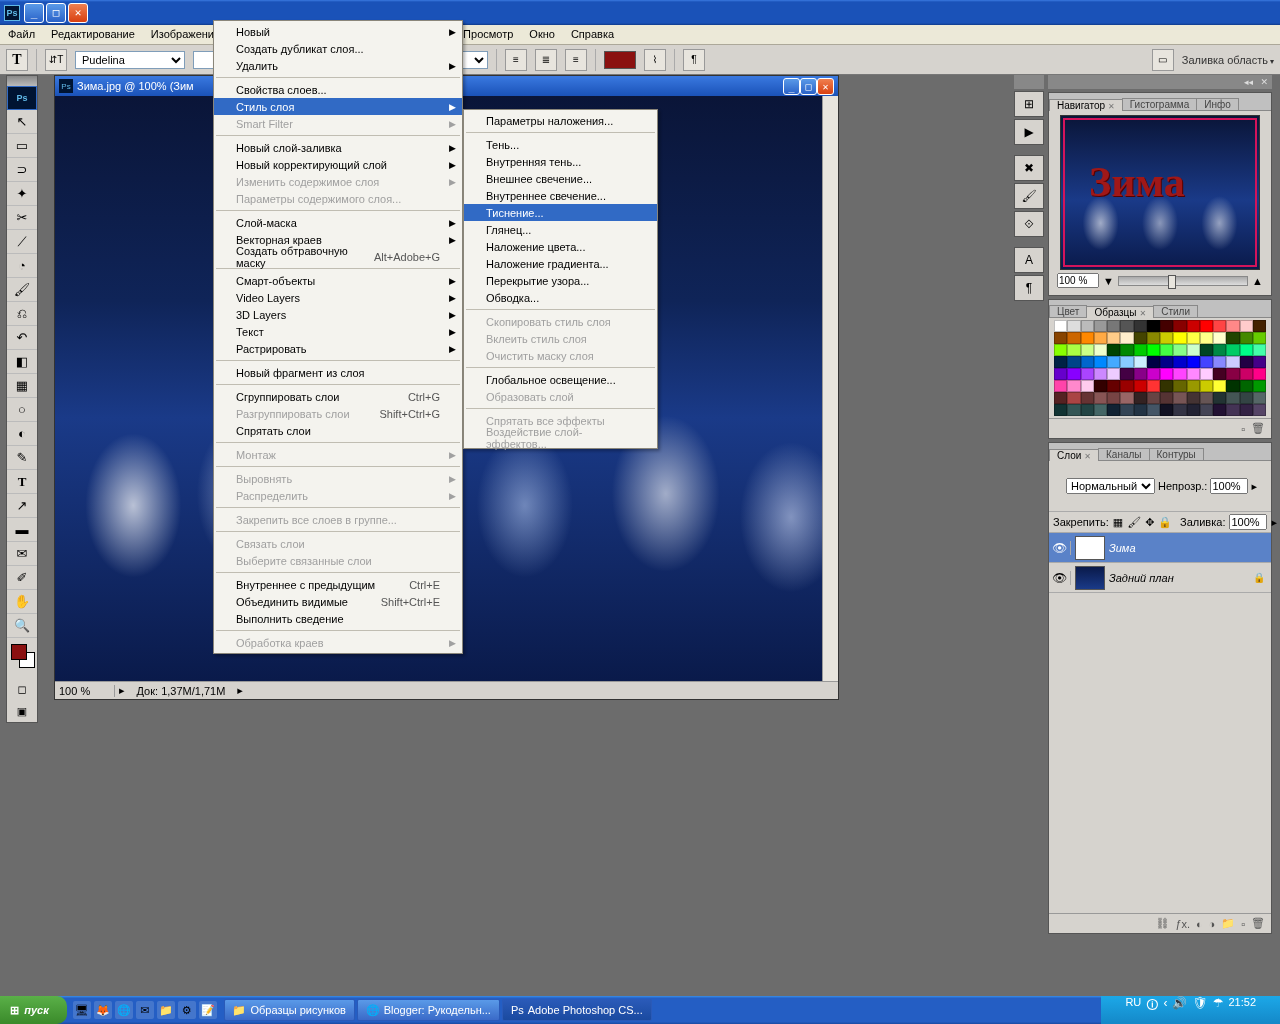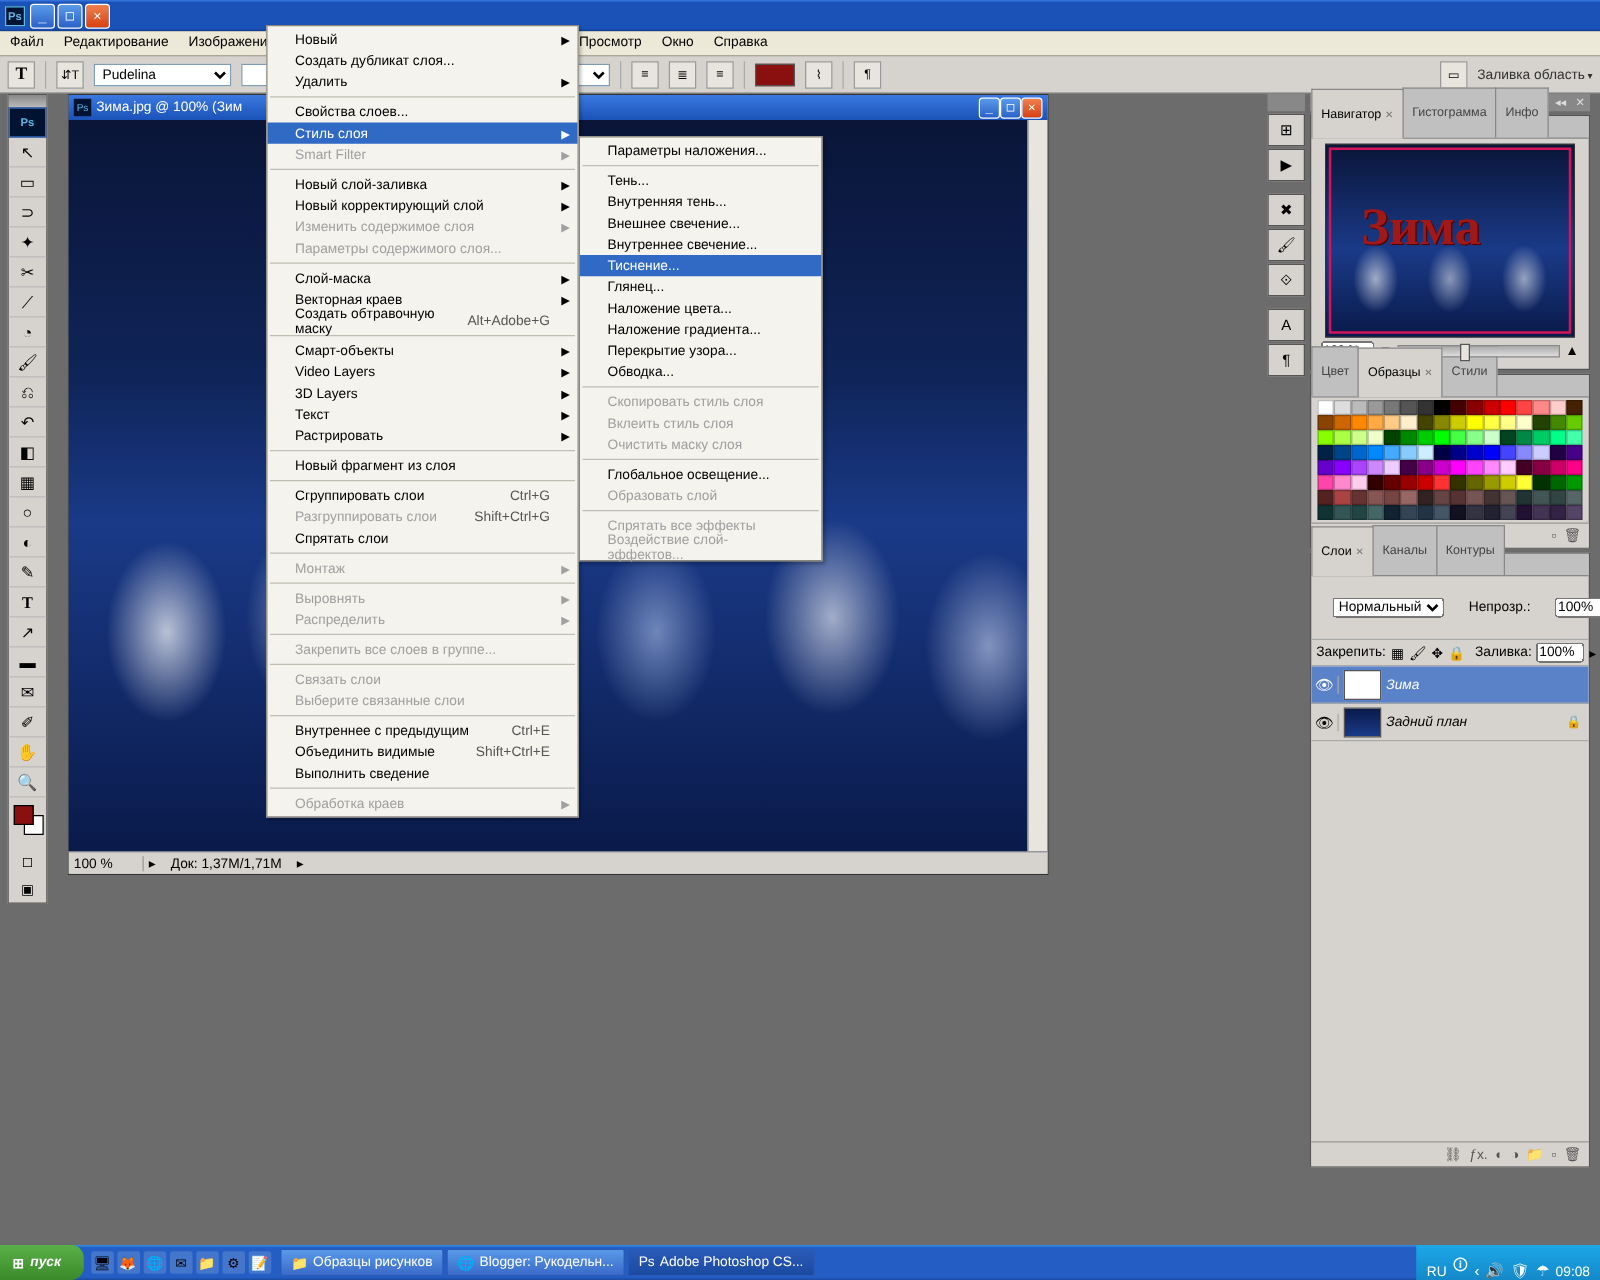--- a/index.html
+++ b/index.html
@@ -66,21 +66,21 @@
 .docwin .vscr { position:absolute; right:0; top:20px; bottom:18px; width:16px; background:#e8e5de; border-left:1px solid #999;}
 
 
 .rcol { position:absolute; right:8px; top:0; width:224px; display:flex; flex-direction:column; gap:3px; }
 .rcol-collapsed { position:absolute; right:236px; top:0; width:30px; display:flex; flex-direction:column; gap:2px; }
 .rcol-collapsed .cbtn{height:26px;background:#d6d3ce;border:1px solid #555;display:flex;align-items:center;justify-content:center;font-size:12px;}
 .rcol-collapsed .cgap{height:6px;}
 
 .panel { background:#d6d3ce; border:1px solid #555; }
 .panel .tabs { height:18px; background:#c0c0c0; display:flex; border-bottom:1px solid #888; align-items:flex-end;}
-.panel .tab { padding:14px 7px; background:#c0c0c0; border:1px solid #888; border-bottom:none; margin-right:-1px; font-size:10px; cursor:pointer; color:#444;}
+.panel .tab { padding:0 7px; background:#c0c0c0; border:1px solid #888; border-bottom:none; margin-right:-1px; font-size:10px; cursor:pointer; color:#444;}
 .panel .tab.active { background:#d6d3ce; color:#000; position:relative; top:1px;}
 .panel .tab .x{font-size:8px;margin-left:3px;color:#777;}
 .panel .body { padding:4px; }
 .panel .footer{height:20px;border-top:1px solid #999;background:#d6d3ce;display:flex;align-items:center;justify-content:flex-end;gap:6px;padding:0 6px;font-size:10px;color:#555;}
 
 
 .nav-thumb { width:200px; height:155px; margin:0 auto; background:#0a1a4a; border:1px solid #333; position:relative;}
 .nav-thumb .forest-mini{position:absolute;inset:0;background:
   radial-gradient(ellipse 30px 45px at 20% 70%, rgba(255,255,255,.6), transparent 60%),
   radial-gradient(ellipse 30px 45px at 50% 70%, rgba(255,255,255,.5), transparent 60%),
@@ -92,21 +92,21 @@
 .nav-ctrl{display:flex;align-items:center;gap:4px;padding:3px 4px;}
 .nav-ctrl input{width:42px;font-size:10px;}
 .nav-ctrl .slider{flex:1;height:10px;background:linear-gradient(#aaa,#ddd);border:1px solid #888;position:relative;}
 .nav-ctrl .slider .knob{position:absolute;left:38%;top:-2px;width:8px;height:14px;background:#e8e5de;border:1px solid #555;}
 
 
 .swatches{display:grid;grid-template-columns:repeat(16,1fr);gap:0;width:212px;margin:0 auto;}
 .swatches .sw{height:12px;border:1px solid rgba(0,0,0,.25);}
 
 
-.layers-ctrl{display:flex;align-items:center;gap:20px;padding:17px;font-size:10px;}
+.layers-ctrl{display:flex;align-items:center;gap:3px;padding:17px;font-size:10px;}
 .layers-ctrl select{flex:1;}
 .layers-lock{display:flex;align-items:center;gap:4px;padding:2px 4px;border-top:1px solid #aaa;border-bottom:1px solid #aaa;font-size:10px;}
 .layer-row{display:flex;align-items:center;height:30px;border-bottom:1px solid #aaa;}
 .layer-row.sel{background:#5a82c8;color:#fff;}
 .layer-row .eye{width:22px;text-align:center;border-right:1px solid #aaa;font-size:12px;}
 .layer-row .thumb{width:30px;height:24px;margin:0 4px;border:1px solid #555;background:#fff;display:flex;align-items:center;justify-content:center;font-family:Georgia,serif;font-weight:bold;font-size:14px;}
 .layer-row .thumb.img{background:linear-gradient(#0a1a4a,#1a3a88);}
 .layer-row .name{flex:1;font-style:italic;font-size:11px;}
 .layer-row .lock{width:18px;font-size:10px;}
 .layers-list{height:380px;overflow:auto;background:#d6d3ce;}
@@ -122,21 +122,21 @@
 .ddmenu .sep { height:1px; background:#c0bdb2; margin:3px 2px; }
 
 
 .taskbar { position:absolute; left:0; right:0; bottom:0; height:28px; background:linear-gradient(#3a8fe8,#245ec4 8%,#245ec4 92%,#1a4aa0); display:flex; align-items:center; }
 .taskbar .start { height:28px; padding:0 18px 0 10px; background:linear-gradient(#5ab048,#3a8a2a); color:#fff; font-weight:bold; font-style:italic; font-size:14px; display:flex; align-items:center; border-radius:0 10px 10px 0; gap:5px;}
 .taskbar .qlaunch { display:flex; gap:3px; padding:0 6px; }
 .taskbar .ql{width:18px;height:18px;background:rgba(255,255,255,.15);border-radius:2px;display:flex;align-items:center;justify-content:center;font-size:11px;}
 .taskbar .task { height:22px; padding:0 8px; margin:0 1px; background:linear-gradient(#5a9ae8,#3a6ac8); border:1px solid #2a5ab8; border-radius:2px; color:#fff; display:flex; align-items:center; gap:4px; font-size:11px; max-width:155px; white-space:nowrap; overflow:hidden;}
 .taskbar .task.active{background:linear-gradient(#2a5ab8,#1a4aa0);}
 .taskbar .spacer{flex:1}
-.taskbar .tray{display:flex;align-items:flex-end;gap:5px;padding:0 8px;background:linear-gradient(#1ca8e8,#1488c8);height:28px;color:#fff;font-size:11px;}
+.taskbar .tray{display:flex;align-items:flex-start;gap:5px;padding:0 24px;background:linear-gradient(#1ca8e8,#1488c8);height:28px;color:#fff;font-size:11px;}
 .taskbar .tray .ti{font-size:12px;}
 </style>
 </head>
 <body>
 
 <div class="titlebar">
   <div class="ps-logo">Ps</div>
   <div class="winbtns">
     <div class="winbtn min">_</div>
     <div class="winbtn max">□</div>
@@ -696,15 +696,15 @@
       </div>
     </div>
   <div class="spacer"></div>
   <div class="tray">
     <span>RU</span>
     <span class="ti">🛈</span>
     <span class="ti">‹</span>
     <span class="ti">🔊</span>
     <span class="ti">🛡</span>
     <span class="ti">☂</span>
-    <span>09:08</span>
+    <span>21:52</span>
   </div>
 </div>
 
 </body></html>

